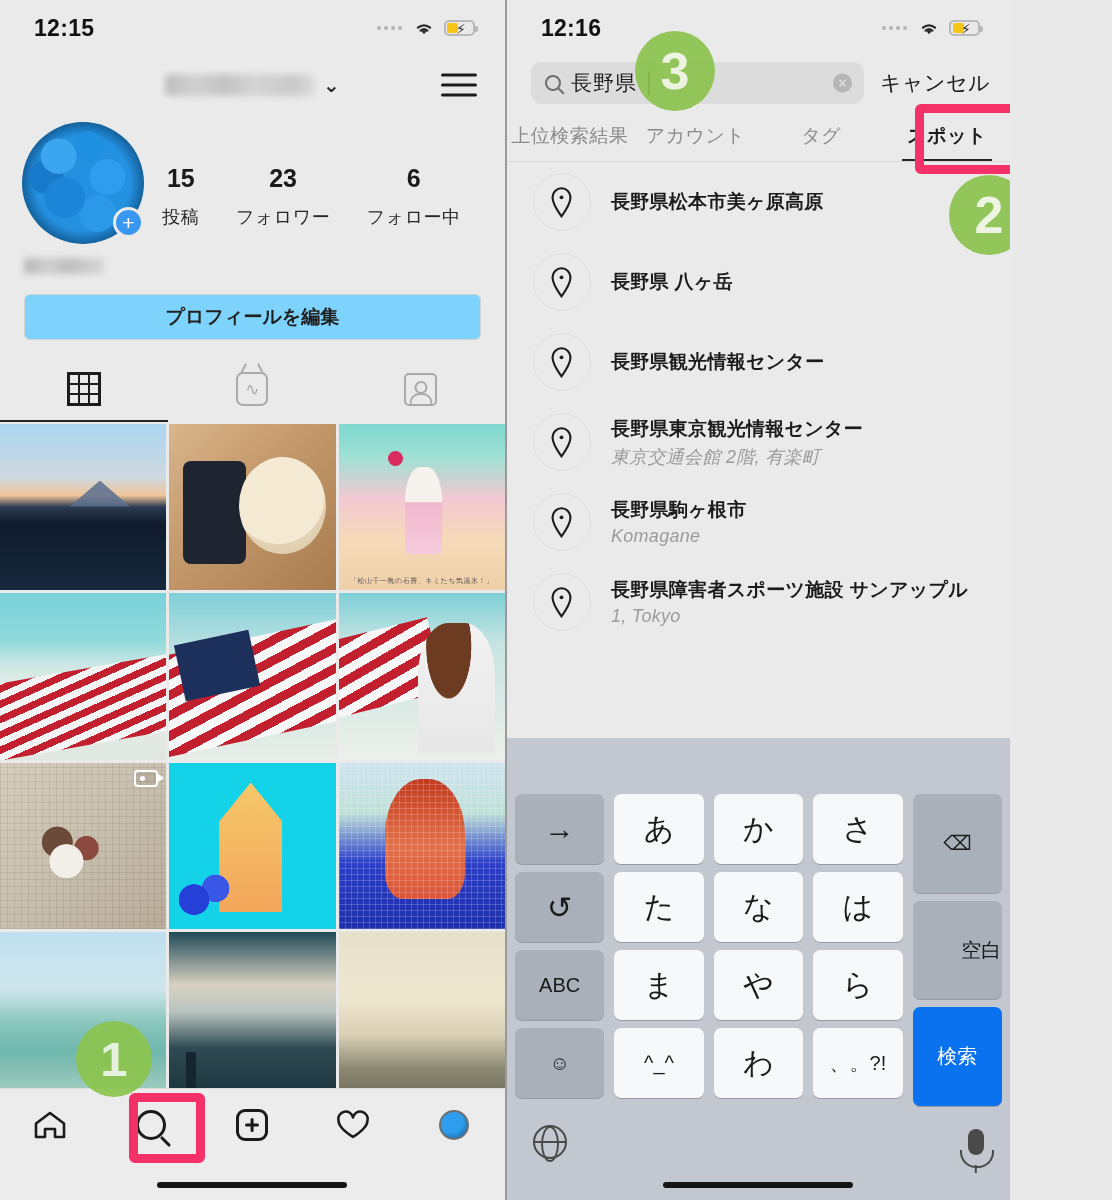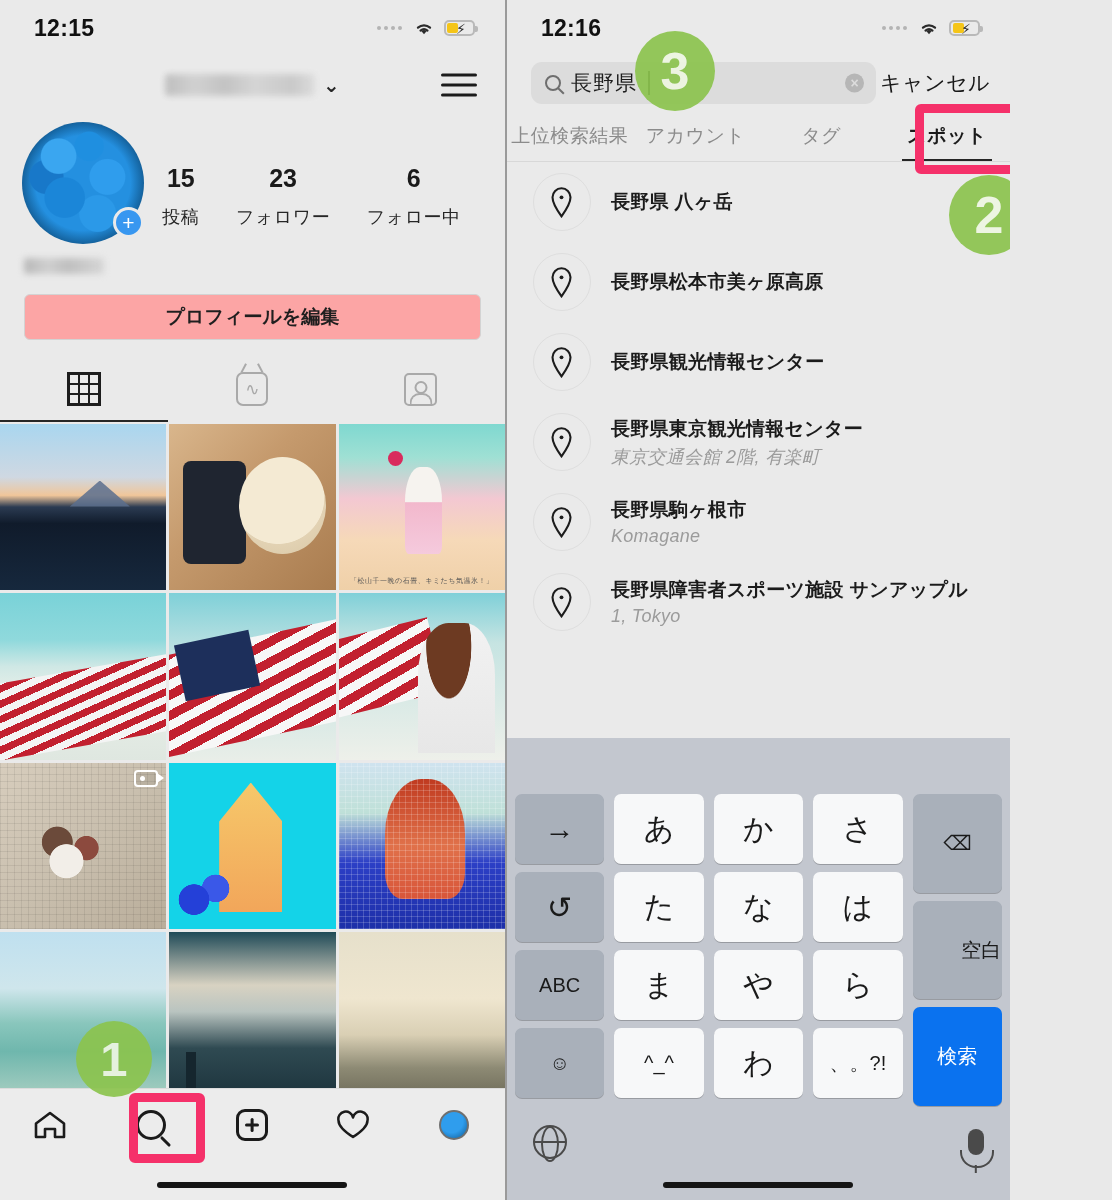--- a/index.html
+++ b/index.html
@@ -71,21 +71,21 @@
   .stat .lbl{font-size:18px;color:#262626;margin-top:12px;letter-spacing:.5px;}
 
   .bio-blur{
     margin:14px 0 0 24px;width:80px;height:16px;border-radius:3px;
     background:linear-gradient(90deg,#b8b8b8,#cfcfcf 30%,#bfbfbf 55%,#d6d6d6);
     filter:blur(3px);
   }
   .edit-btn{
     margin:20px 24px 0 24px;height:46px;border:1px solid #d3d3d3;border-radius:6px;
     display:flex;align-items:center;justify-content:center;font-size:19px;font-weight:bold;color:#1f1f1f;
-    background:#fca5a5;
+    background:#7dd3fc;
   }
   .tabrow{display:flex;margin-top:18px;height:62px;align-items:center;border-bottom:0;}
   .tabrow>div{flex:1;display:flex;align-items:center;justify-content:center;}
   .grid-ico{width:34px;height:34px;border:2.5px solid #1d1d1d;display:grid;
     grid-template-columns:repeat(3,1fr);grid-template-rows:repeat(3,1fr);}
   .grid-ico i{border:.8px solid #1d1d1d;display:block;}
   .igtv-ico{width:32px;height:34px;border:2.5px solid #a9a9a9;border-radius:7px;position:relative;
      display:flex;align-items:center;justify-content:center;}
   .igtv-ico::before{content:"";position:absolute;top:-8px;left:4px;width:12px;height:10px;
      border-left:2.5px solid #a9a9a9;transform:rotate(28deg);}
@@ -184,21 +184,21 @@
 
   
   .hl-box{position:absolute;border:9px solid #f5316a;border-radius:6px;pointer-events:none;}
   .badge{
     position:absolute;border-radius:50%;background:#8cc44e;opacity:.92;
     display:flex;align-items:center;justify-content:center;
     color:#eef6e2;font-weight:bold;font-family:"Liberation Sans",sans-serif;
   }
 
   
-  .searchrow{display:flex;align-items:center;padding:0 20px 0 24px;gap:4px;height:54px;}
+  .searchrow{display:flex;align-items:center;padding:0 20px 0 24px;gap:16px;height:54px;}
   .searchfield{
     flex:1;height:42px;background:#dcdcdc;border-radius:11px;display:flex;align-items:center;
     padding:0 14px;gap:10px;position:relative;
   }
   .mag{width:16px;height:16px;border:2px solid #6e6e6e;border-radius:50%;position:relative;flex:0 0 auto;}
   .mag::after{content:"";position:absolute;right:-6px;bottom:-3px;width:8px;height:2px;background:#6e6e6e;transform:rotate(45deg);}
   .sq{font-size:21px;color:#1d1d1d;font-weight:500;letter-spacing:1px;}
   .caret{width:2px;height:24px;background:#1d1d1d;margin-left:1px;}
   .clearx{
     position:absolute;right:12px;top:50%;transform:translateY(-50%);
@@ -461,34 +461,34 @@
 
       <div class="result">
         <div class="pinwrap">
             <div class="pin">
           <svg viewBox="0 0 23 31" width="23" height="31">
                 <path d="M11.5 1.3c-5 0-9 4-9 9 0 6.7 9 19 9 19s9-12.3 9-19c0-5-4-9-9-9z" fill="none" stroke="#1c1c1c" stroke-width="2.1"></path>
                 <circle cx="11.5" cy="10.3" r="1.9" fill="#1c1c1c"></circle>
               </svg></div>
           </div>
         <div class="rtext">
-          <div class="rtitle">長野県 八ヶ岳</div>
+          <div class="rtitle">長野県松本市美ヶ原高原</div>
         </div>
       </div>
 
       <div class="result">
         <div class="pinwrap">
             <div class="pin">
           <svg viewBox="0 0 23 31" width="23" height="31">
                 <path d="M11.5 1.3c-5 0-9 4-9 9 0 6.7 9 19 9 19s9-12.3 9-19c0-5-4-9-9-9z" fill="none" stroke="#1c1c1c" stroke-width="2.1"></path>
                 <circle cx="11.5" cy="10.3" r="1.9" fill="#1c1c1c"></circle>
               </svg></div>
           </div>
         <div class="rtext">
-          <div class="rtitle">長野県松本市美ヶ原高原</div>
+          <div class="rtitle">長野県 八ヶ岳</div>
         </div>
       </div>
 
 
       <div class="result">
         <div class="pinwrap">
             <div class="pin">
           <svg viewBox="0 0 23 31" width="23" height="31">
                 <path d="M11.5 1.3c-5 0-9 4-9 9 0 6.7 9 19 9 19s9-12.3 9-19c0-5-4-9-9-9z" fill="none" stroke="#1c1c1c" stroke-width="2.1"></path>
                 <circle cx="11.5" cy="10.3" r="1.9" fill="#1c1c1c"></circle>

